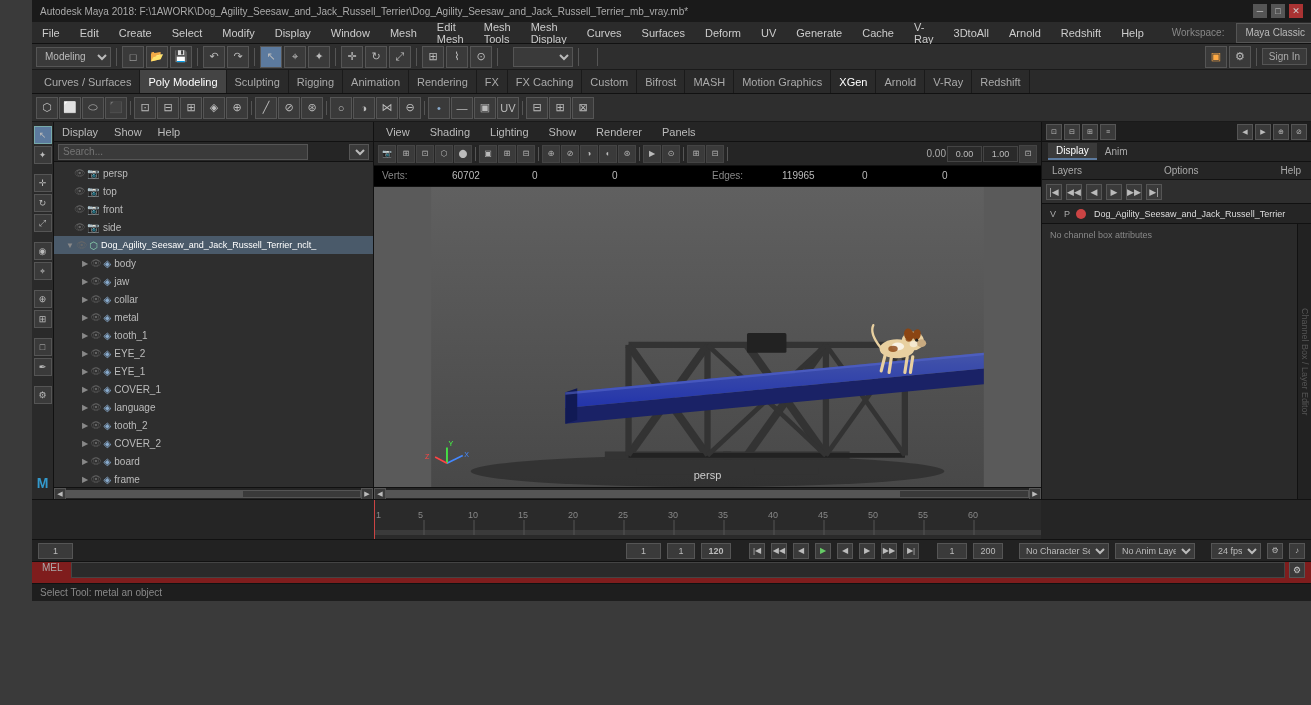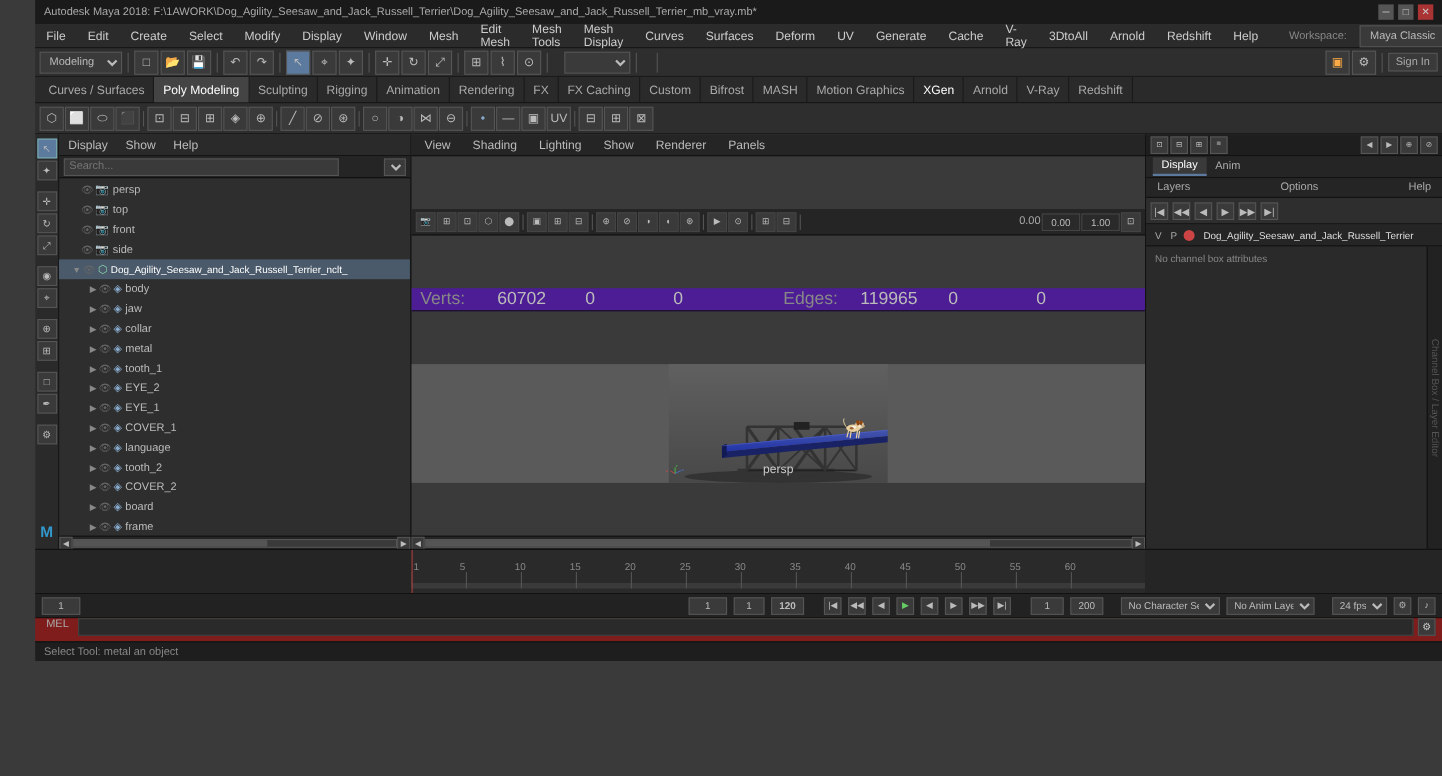--- a/index.html
+++ b/index.html
@@ -197,23 +197,23 @@
     .vp-btn {
       height: 18px; min-width: 18px;
       background: #3a3a3a;
       border: 1px solid #444;
       color: #bbb; font-size: 8px;
       cursor: pointer;
       display: flex; align-items: center; justify-content: center;
       padding: 0 2px;
     }
     #viewport-stats {
-      background: #4c1d95;
+      background: #000000;
       padding: 2px 8px;
-      font-size: 16px;
+      font-size: 10px;
       color: #aaa;
       border-bottom: 1px solid #111;
     }
     .stat-row { display: flex; gap: 20px; line-height: 16px; }
     .stat-label { color: #888; min-width: 50px; }
     .stat-val { color: #bbb; min-width: 60px; }
     #canvas-area {
       flex: 1;
       background: #5a5a5a;
       position: relative;
@@ -413,21 +413,20 @@
       display: flex;
       flex-direction: row;
       overflow: hidden;
     }
 
     #viewport-wrapper {
       flex: 1;
       display: flex;
       flex-direction: column;
       overflow: hidden;
-      gap: 48px;
     }
 
     #outliner-wrapper {
       width: 320px;
       display: flex;
       flex-direction: column;
       background: #2e2e2e;
       border-right: 1px solid #111;
     }
 

